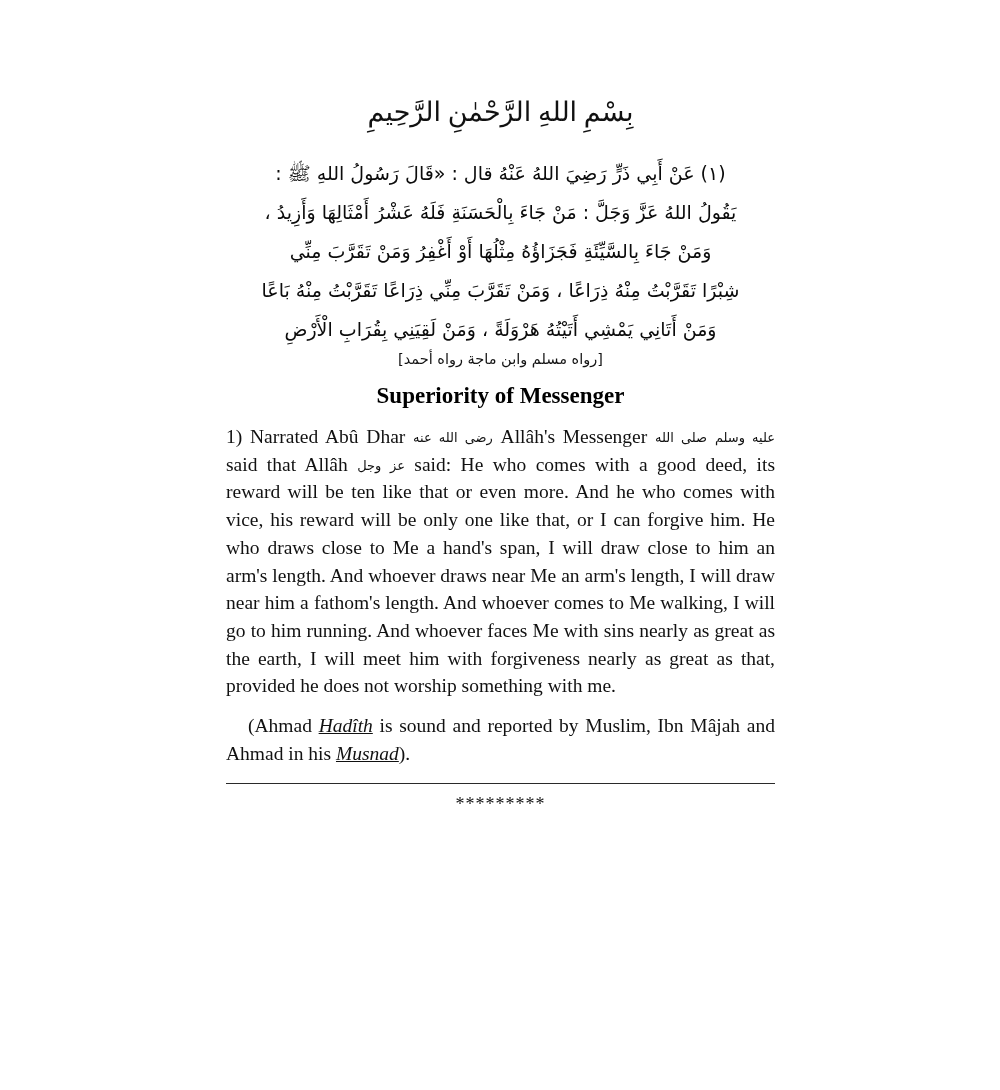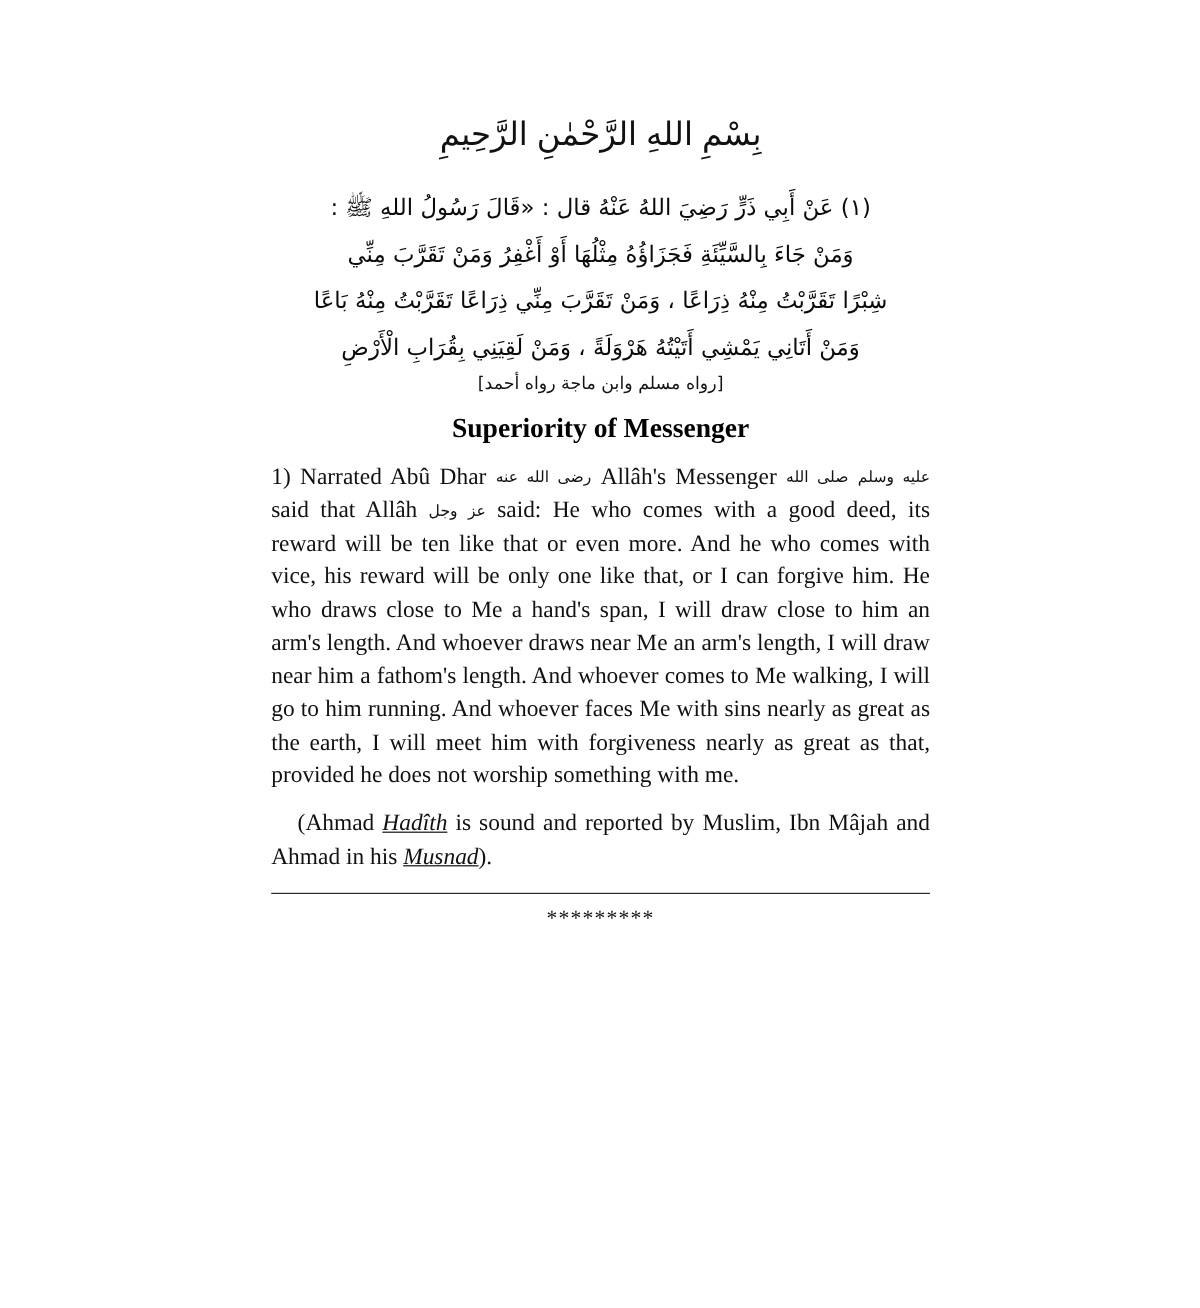--- a/index.html
+++ b/index.html
@@ -22,21 +22,21 @@
     left: 174px;
     top: 28px;
     width: 653px;
     height: 1035px;
     background: #ffffff;
     box-sizing: border-box;
     padding: 50px 52px 10px 52px;
   }
   .basmala {
     text-align: center;
-    font-family: Liberation Sans, sans-serif;
+    font-family: Liberation Serif, serif;
     font-size: 27px;
     color: #111111;
     letter-spacing: -1px;
     margin: 18px 0 26px 0;
     direction: rtl;
     line-height: 1.2;
   }
   .arabic-block {
     direction: rtl;
     text-align: justify;
@@ -119,20 +119,21 @@
 </head>
 <body>
 
 <div class="page-wrap">
   <div class="scan-page">
 
     <div class="basmala">بِسْمِ اللهِ الرَّحْمٰنِ الرَّحِيمِ</div>
 
     <div class="arabic-block">
       <span class="arabic-line">(١)   عَنْ أَبِي ذَرٍّ رَضِيَ اللهُ عَنْهُ قال : «قَالَ رَسُولُ اللهِ ﷺ :</span>
+      <span class="arabic-line">يَقُولُ اللهُ عَزَّ وَجَلَّ : مَنْ جَاءَ بِالْحَسَنَةِ فَلَهُ عَشْرُ أَمْثَالِهَا وَأَزِيدُ ،</span>
       <span class="arabic-line">وَمَنْ جَاءَ بِالسَّيِّئَةِ فَجَزَاؤُهُ مِثْلُهَا أَوْ أَغْفِرُ وَمَنْ تَقَرَّبَ مِنِّي</span>
       <span class="arabic-line">شِبْرًا تَقَرَّبْتُ مِنْهُ ذِرَاعًا ، وَمَنْ تَقَرَّبَ مِنِّي ذِرَاعًا تَقَرَّبْتُ مِنْهُ بَاعًا</span>
       <span class="arabic-line">وَمَنْ أَتَانِي يَمْشِي أَتَيْتُهُ هَرْوَلَةً ، وَمَنْ لَقِيَنِي بِقُرَابِ الْأَرْضِ</span>
     </div>
 
     <div class="arabic-source">[رواه مسلم وابن ماجة رواه أحمد]</div>
 
     <h2 class="section-title">Superiority of Messenger</h2>
 
     <p class="body-para"><span>1)</span> <span>Narrated  Abû  Dhar  </span><span class="inline-ar">رضى الله عنه</span><span>  Allâh's Messenger  </span><span class="inline-ar">صلى الله</span> <span class="inline-ar">عليه وسلم</span><span> said that  Allâh  </span><span class="inline-ar">عز وجل</span><span>  said: He who comes with a good  deed,  its  reward  will  be ten like that or even more. And  he   who comes with vice, his reward will be only one like that, or I can forgive him. He who draws close to Me a hand's span, I will draw close to him an arm's length. And whoever  draws  near  Me an arm's length, I will draw near him  a  fathom's  length.  And  whoever  comes  to  Me walking,  I  will go to him running. And whoever faces Me with  sins  nearly as great as the earth, I will meet him with forgiveness  nearly  as  great  as  that, provided he does not worship something with me.</span></p>

